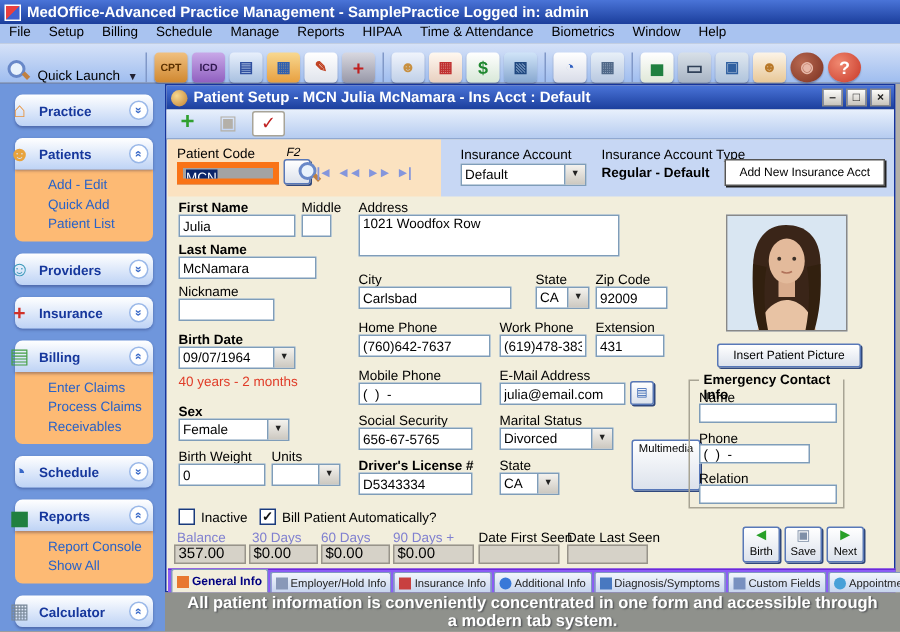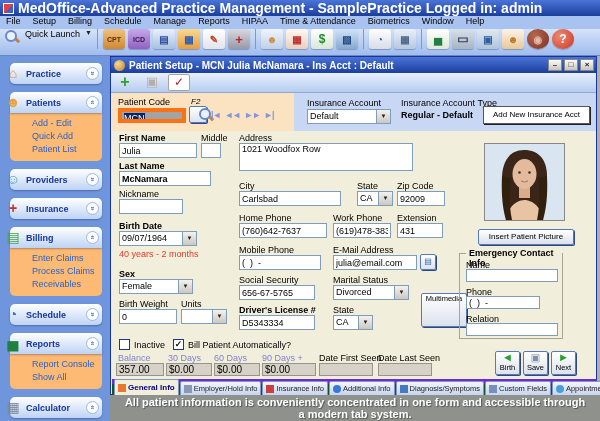--- a/index.html
+++ b/index.html
@@ -1,24 +1,24 @@
 <!DOCTYPE html>
 <html><head>
 <meta charset="utf-8">
 <style>
   *{margin:0;padding:0;box-sizing:border-box;font-family:"Liberation Sans",sans-serif;}
   body{background:#444;}
   #screen{position:relative;width:600px;height:421px;overflow:hidden;background:#B2AFA8;font-size:9px;}
 
   
-  .titlebar{position:absolute;left:0;top:0;width:600px;height:16px;background:linear-gradient(#4A74D8,#1B3E9C);color:#fff;font-weight:bold;font-size:14px;display:flex;align-items:center;padding-left:3px;white-space:nowrap;}
+  .titlebar{position:absolute;left:0;top:0;width:600px;height:16px;background:linear-gradient(#4A74D8,#1B3E9C);color:#fff;font-weight:bold;font-size:10px;display:flex;align-items:center;padding-left:3px;white-space:nowrap;}
   .appico{width:11px;height:11px;background:linear-gradient(135deg,#E84040 50%,#4060D0 50%);border:1px solid #fff;margin-right:4px;flex:none;}
   .menubar{position:absolute;left:0;top:16px;width:600px;height:13px;background:#A9C3F0;display:flex;align-items:flex-start;}
   .mi{padding:0 6px;font-size:9px;color:#000;}
-  .toolbar{position:absolute;left:0;top:29px;width:600px;height:27px;background:linear-gradient(#D6E2F8,#9FBDEF);display:flex;align-items:flex-start;gap:3px;padding:0 4px;border-bottom:1px solid #7088B8;}
+  .toolbar{position:absolute;left:0;top:29px;width:600px;height:27px;background:linear-gradient(#D6E2F8,#9FBDEF);display:flex;align-items:flex-end;gap:3px;padding:0 4px;border-bottom:1px solid #7088B8;}
   .tbico{width:22px;height:20px;border-radius:3px;display:flex;align-items:center;justify-content:center;font-size:10px;font-weight:bold;flex:none;box-shadow:0 1px 1px rgba(0,0,40,.25);}
   .sep{width:1px;height:20px;background:#8098C8;margin:0 2px;flex:none;}
   .mag{position:relative;width:16px;height:16px;flex:none;}
   .mag::before{content:"";position:absolute;left:1px;top:1px;width:8px;height:8px;border:2px solid #6888C8;border-radius:50%;background:#E8F2FC;}
   .mag::after{content:"";position:absolute;left:11px;top:10px;width:5px;height:2.5px;background:#C08040;transform:rotate(45deg);}
   .qltext{font-size:9px;margin:0 2px;flex:none;}
   .qlarr{font-size:7px;color:#223;flex:none;}
 
   
   .sidebar{position:absolute;left:0;top:56px;width:110px;height:365px;background:#6F96DC;padding-top:7px;overflow:hidden;}
@@ -59,21 +59,21 @@
   .cb{position:absolute;width:11px;height:11px;background:#fff;border:1px solid #1A3A7C;font-size:9px;line-height:9px;text-align:center;font-weight:bold;color:#111;}
   .btn3{position:absolute;background:linear-gradient(#FFFFFF,#DCE2EC);border:1px solid #5878B8;border-radius:2px;text-align:center;font-size:8px;color:#000;box-shadow:1px 1px 0 #30487C;}
   .btnw{position:absolute;background:#fff;border:1px solid #555;box-shadow:1px 1px 0 #222;text-align:center;font-size:8px;line-height:16px;}
   .navarrs{position:absolute;left:100px;top:53px;display:flex;gap:4px;color:#8496DC;font-size:9px;font-weight:bold;letter-spacing:-1px;}
   .garr{display:block;font-size:11px;line-height:11px;color:#28A028;}
   .dsk{display:block;font-size:10px;line-height:11px;color:#8090A8;}
   .gbox{position:absolute;border:1px solid #A8A494;}
   .gtitle{position:absolute;top:-6px;left:6px;background:#F2EEDC;padding:0 3px;font-size:9px;font-weight:bold;}
   .sphere{width:12px;height:12px;border-radius:50%;background:radial-gradient(circle at 35% 30%,#D8E8F8,#5878A8);margin:3px auto 1px;}
 
-  .tabstrip{position:absolute;left:1px;top:322px;width:485px;height:16px;background:#14532d;display:flex;align-items:flex-end;padding-left:2px;border-top:5px solid #6d28d9;}
+  .tabstrip{position:absolute;left:1px;top:322px;width:485px;height:16px;background:#8b5cf6;display:flex;align-items:flex-end;padding-left:2px;border-top:1px solid #6d28d9;}
   .tab{display:flex;align-items:center;gap:2px;height:14px;padding:0 3px;background:linear-gradient(#F2F6FC,#C6D4EE);border:1px solid #8098C0;border-bottom:none;border-radius:2px 2px 0 0;font-size:7.5px;color:#222;margin-right:1px;white-space:nowrap;}
   .tab.active{background:#F2EEDC;font-weight:bold;color:#000080;height:16px;font-size:8px;}
   .ticon{width:8px;height:8px;display:inline-block;flex:none;}
   .ti1{background:#E87830;}.ti2{background:#8898B8;}.ti3{background:#C84040;}.ti4{background:#3878D8;border-radius:50%;}
   .ti5{background:#4878C0;}.ti6{background:#7890C0;}.ti7{background:#48A0D8;border-radius:50%;}
 
   .caption{position:absolute;left:110px;top:395px;width:490px;height:26px;background:#8F918C;color:#fff;font-weight:bold;font-size:11px;text-align:center;line-height:12px;padding:1px 14px 0;text-shadow:1px 1px 1px #55575A;}
   .photo{position:absolute;left:373px;top:86px;width:81px;height:78px;border:1px solid #888;background:#D9E6F2;}
 </style>
 </head>
@@ -235,21 +235,21 @@
     </div>
     <span class="lbl" style="left:290px;top:41px;">Insurance Account Type</span>
     <span class="lbl b" style="left:290px;top:53px;">Regular - Default</span>
     <span class="btnw" style="left:372px;top:49px;width:107px;height:18px;">Add New Insurance Acct</span>
 
     <span class="lbl b" style="left:8px;top:76px;">First Name</span>
     <input class="tb" style="left: 8px; top: 86px; width: 78px;" value="Julia">
     <span class="lbl" style="left:90px;top:76px;">Middle</span>
     <input class="tb" style="left: 90px; top: 86px; width: 20px;" value="">
     <span class="lbl b" style="left:8px;top:104px;">Last Name</span>
-    <input class="tb" style="left: 8px; top: 114px; width: 92px; font-weight: bold;" value="McNamara">
+    <input class="tb" style="left: 8px; top: 114px; width: 92px;" value="McNamara">
     <span class="lbl" style="left:8px;top:132px;">Nickname</span>
     <input class="tb" style="left: 8px; top: 142px; width: 64px;" value="">
     <span class="lbl b" style="left:8px;top:164px;">Birth Date</span>
     <div class="combo" style="left:8px;top:174px;width:78px;">
       <span class="cval">09/07/1964</span>
         <span class="ddb">▼</span>
     </div>
     <span class="lbl red" style="left:8px;top:192px;">40 years - 2 months</span>
     <span class="lbl b" style="left:8px;top:212px;">Sex</span>
     <div class="combo" style="left:8px;top:222px;width:74px;">

